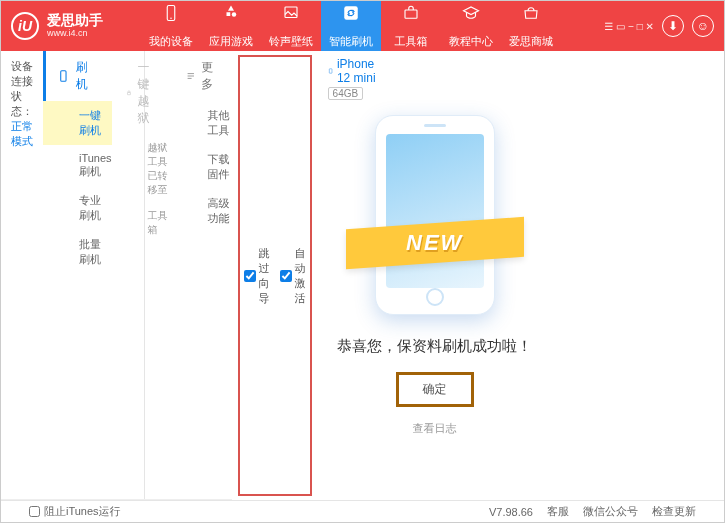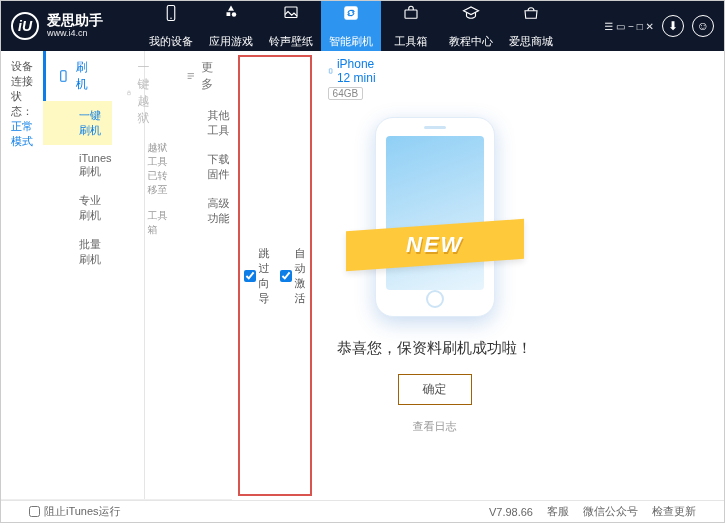--- a/index.html
+++ b/index.html
@@ -1,18 +1,18 @@
 <!DOCTYPE html>
 <html><head>
 <meta charset="utf-8">
 <style>
 * { margin: 0; padding: 0; box-sizing: border-box; font-family: "Microsoft YaHei", sans-serif; }
 body { background: #fff; width: 725px; height: 523px; overflow: hidden; border: 1px solid #ccc; }
 
-.titlebar { background: #0f172a; height: 50px; display: flex; align-items: center; padding: 0 10px; color: #fff; }
+.titlebar { background: #ef4444; height: 50px; display: flex; align-items: center; padding: 0 10px; color: #fff; }
 .logo-wrap { display: flex; align-items: center; gap: 8px; width: 130px; }
 .logo-icon { width: 28px; height: 28px; border: 2px solid #fff; border-radius: 50%; display: flex; align-items: center; justify-content: center; font-weight: bold; font-style: italic; font-size: 14px; }
 .logo-text { line-height: 1.1; }
 .logo-title { font-size: 14px; font-weight: bold; }
 .logo-sub { font-size: 9px; opacity: 0.9; }
 .nav { display: flex; flex: 1; height: 100%; }
 .nav-item { width: 60px; display: flex; flex-direction: column; align-items: center; justify-content: center; font-size: 11px; gap: 12px; cursor: pointer; }
 .nav-item.active { background: #2d94ef; }
 .nav-icon { width: 18px; height: 18px; display: flex; align-items: center; justify-content: center; }
 .nav-icon svg { width: 18px; height: 18px; fill: #fff; }
@@ -42,21 +42,21 @@
 .main { flex: 1; display: flex; flex-direction: column; align-items: center; justify-content: center; position: relative; }
 .phone-wrap { position: relative; width: 150px; height: 200px; }
 .phone { width: 120px; height: 200px; background: #fff; border-radius: 18px; box-shadow: 0 6px 20px rgba(40,110,200,0.25); position: absolute; left: 15px; top: 0; border: 1px solid #e0ecf8; }
 .phone::before { content: ""; position: absolute; top: 18px; left: 10px; right: 10px; bottom: 26px; background: linear-gradient(160deg,#8fcff5,#e8f5fd); border-radius: 4px; }
 .phone::after { content: ""; position: absolute; bottom: 8px; left: 50%; transform: translateX(-50%); width: 14px; height: 14px; border: 2px solid #cde4f7; border-radius: 50%; }
 .phone .speaker { position: absolute; top: 8px; left: 50%; transform: translateX(-50%); width: 22px; height: 3px; background: #cde4f7; border-radius: 2px; }
 .ribbon { position: absolute; top: 108px; left: -14px; right: -14px; height: 40px; background: #ffc93c; display: flex; align-items: center; justify-content: center; transform: skewY(-4deg); box-shadow: 0 3px 6px rgba(0,0,0,0.1); }
 .ribbon::before, .ribbon::after { content: ""; position: absolute; width: 0; height: 0; top: 0; }
 .ribbon span { color: #fff; font-weight: 900; font-size: 22px; font-style: italic; letter-spacing: 2px; transform: skewY(4deg); text-shadow: 1px 2px 0 #e0a020; }
 .success-text { margin-top: 22px; font-size: 15px; color: #333; }
-.confirm-btn { margin-top: 16px; border: 1px solid #a16207; background: #fff; padding: 6px 24px; font-size: 12px; color: #555; cursor: pointer; }
+.confirm-btn { margin-top: 16px; border: 3px solid #a16207; background: #fff; padding: 6px 24px; font-size: 12px; color: #555; cursor: pointer; }
 .log-link { margin-top: 14px; font-size: 11px; color: #999; cursor: pointer; }
 
 .statusbar { height: 22px; border-top: 1px solid #e5e5e5; display: flex; align-items: center; font-size: 11px; color: #666; padding: 0 28px; gap: 6px; }
 .statusbar .left { display: flex; align-items: center; gap: 4px; flex: 1; }
 .statusbar .right { display: flex; align-items: center; gap: 14px; }
 .statusbar input { width: 11px; height: 11px; }
 </style>
 </head>
 <body>
 

